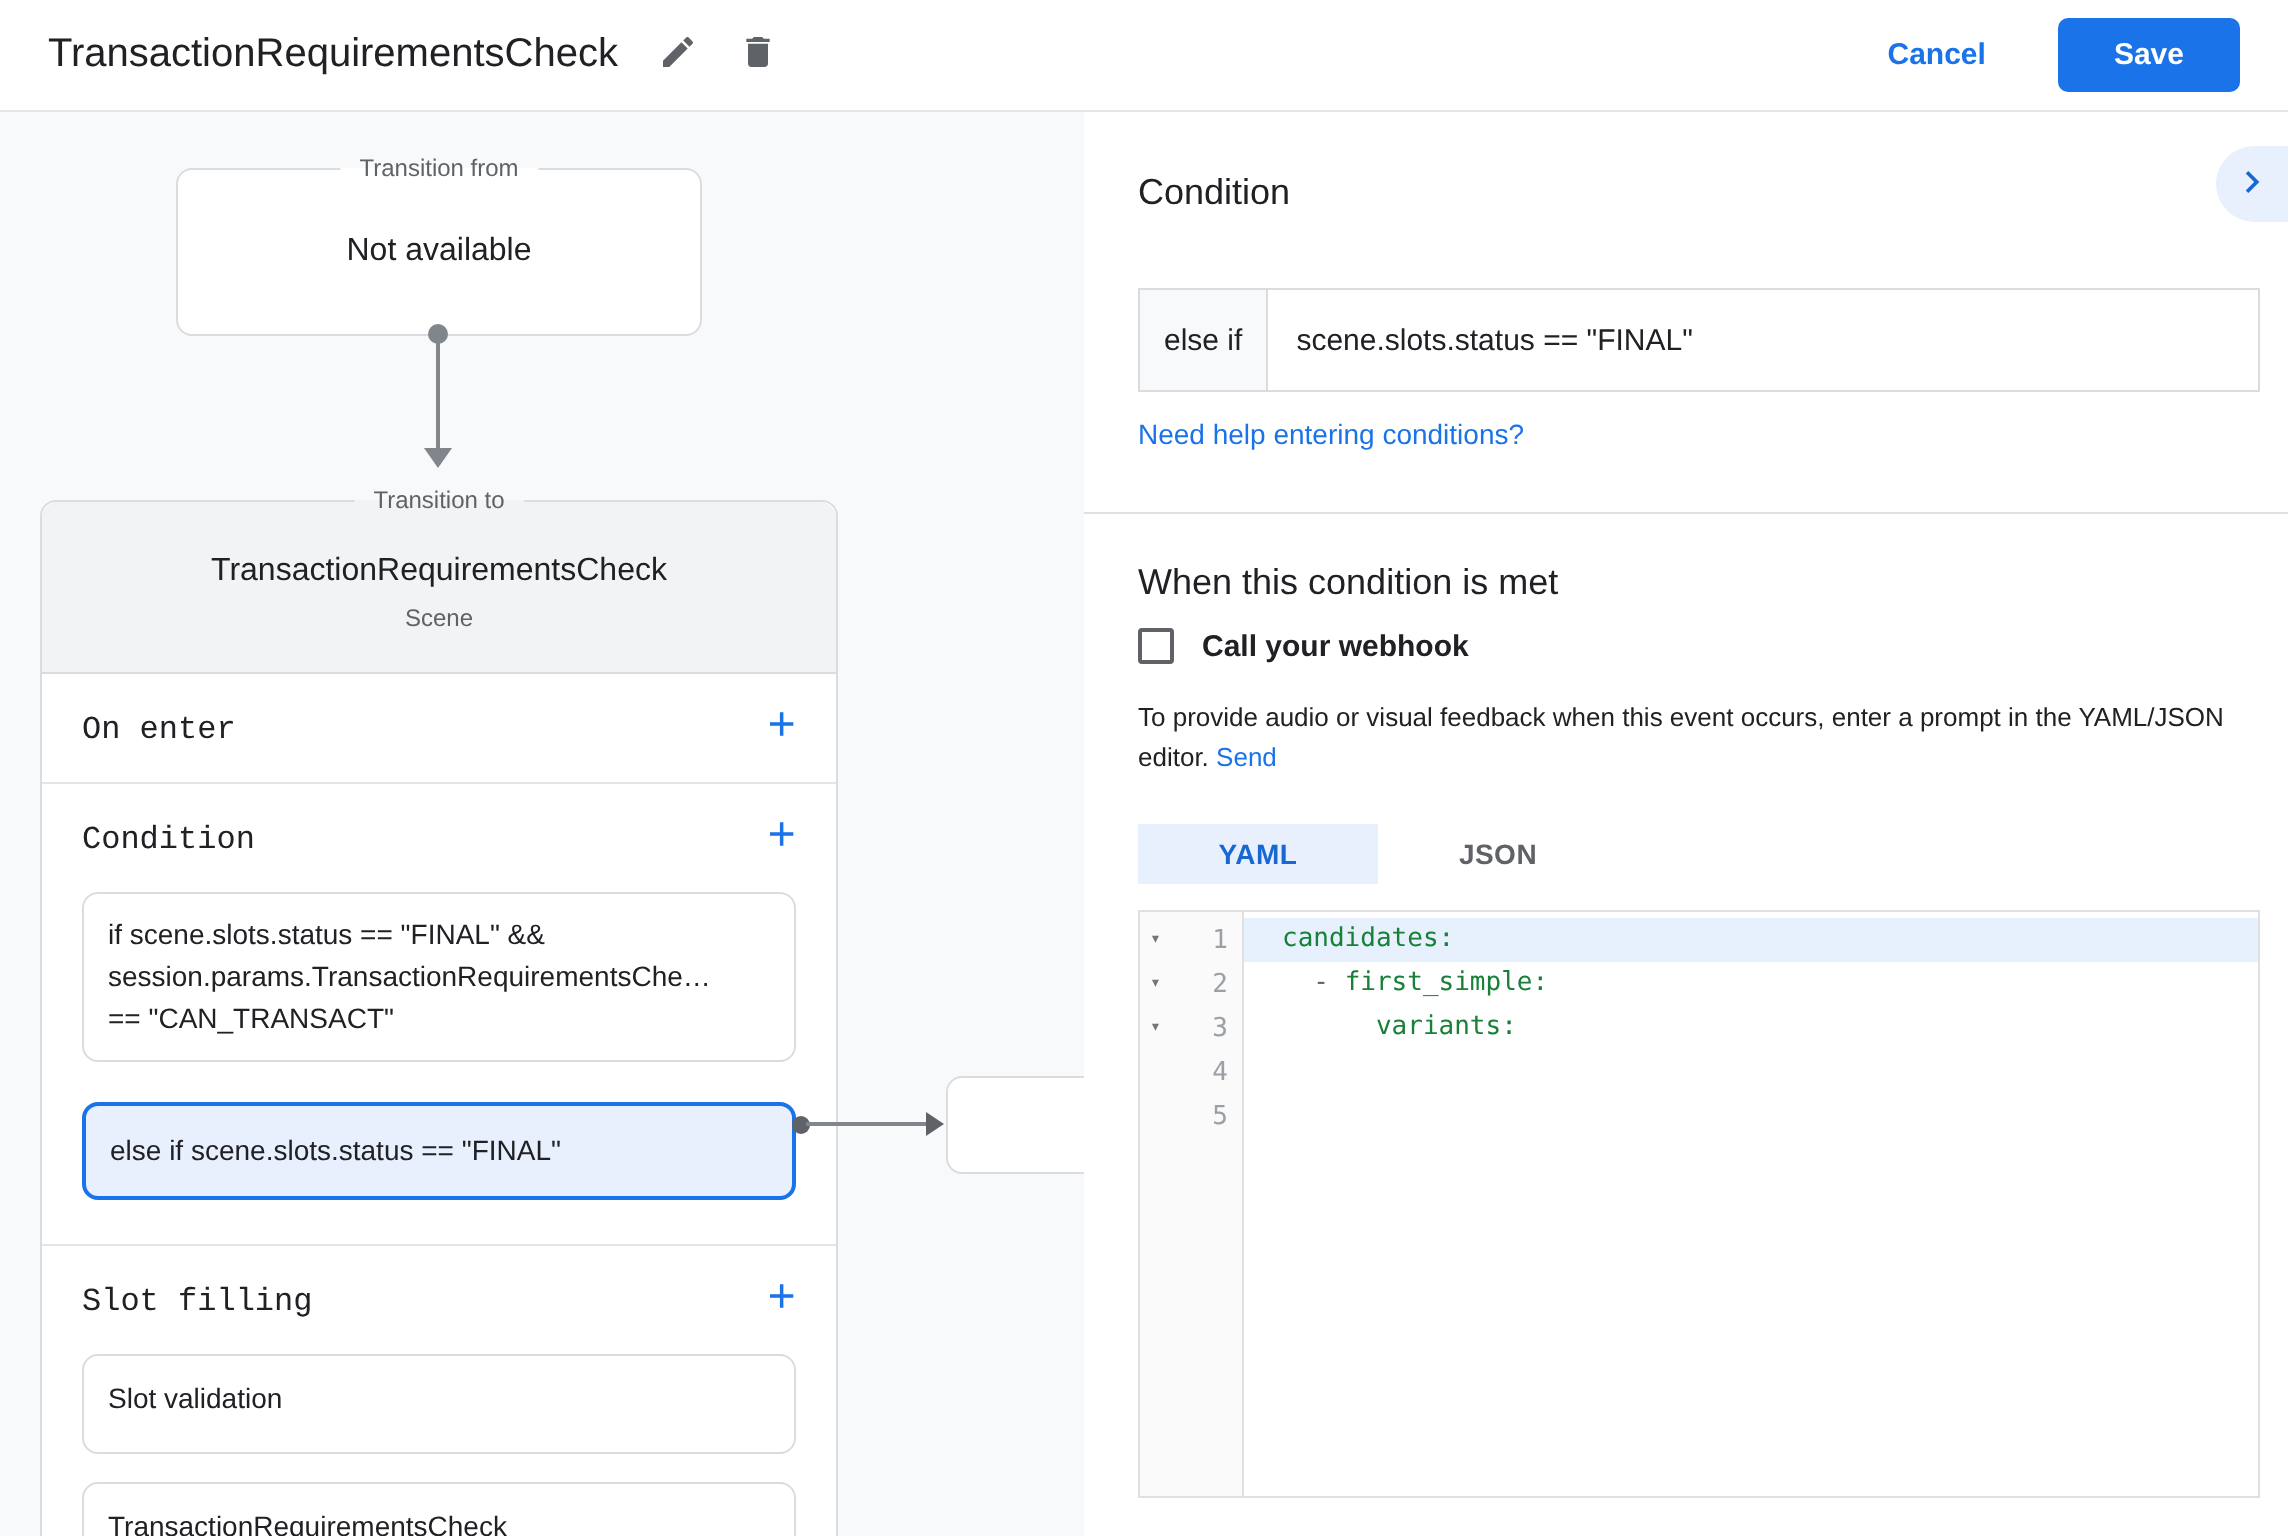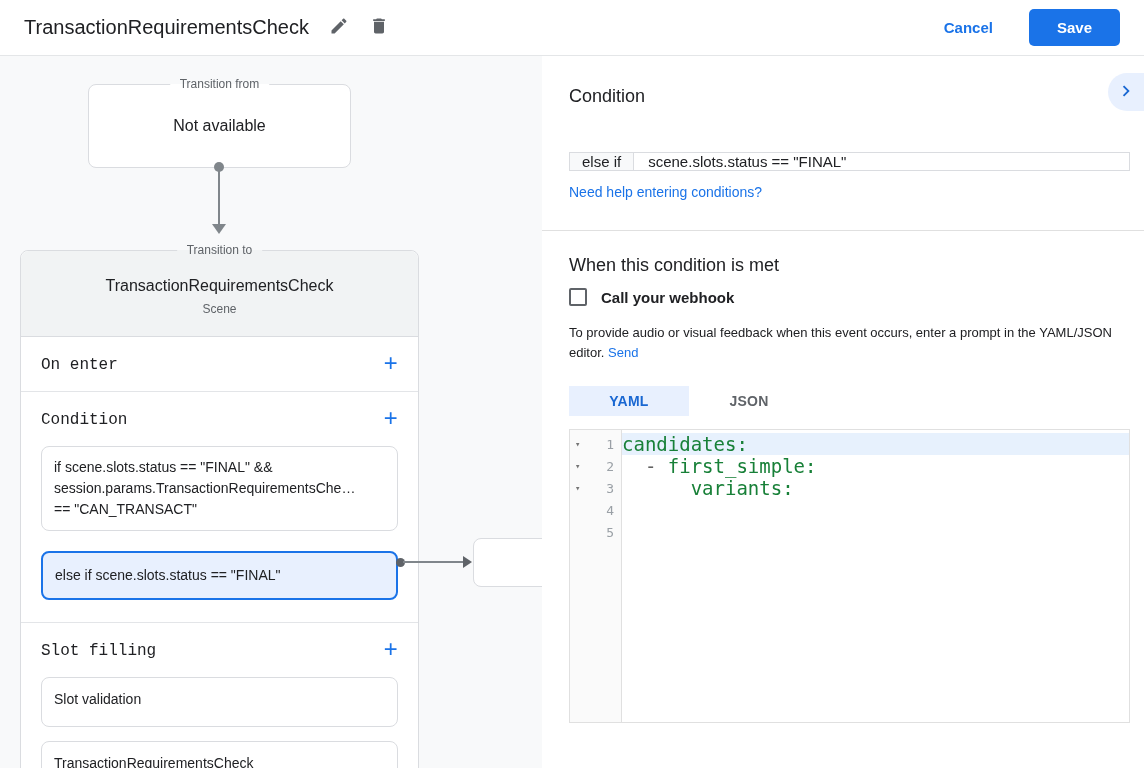--- a/index.html
+++ b/index.html
@@ -74,21 +74,21 @@
   .conn-target { position:absolute; left:473px; top:482px; width:92px; height:49px;
                  background:#fff; border:1px solid #dadce0; border-radius:8px; }
 
   
   .panel-condition-title { padding-top:30px; font-size:18px; font-weight:400; color:#202124; }
   .expand-btn { position:absolute; top:17px; right:0; width:36px; height:38px;
                 background:#e8f0fe; border:none; border-radius:19px 0 0 19px;
                 cursor:pointer; display:flex; align-items:center; justify-content:center; }
   .expand-btn svg { width:22px; height:22px; fill:#1967d2; }
 
-  .elseif-row { display:flex; margin-top:26px; height:38px;align-items:flex-end; }
+  .elseif-row { display:flex; margin-top:37px; height:52px; }
   .elseif-prefix { background:#f8f9fa; border:1px solid #dadce0; display:flex;
                    align-items:center; padding:0 12px; font-size:15px; color:#202124; }
   .elseif-input { flex:1; border:1px solid #dadce0; border-left:none; background:#fff;
                   padding:0 14px; font-size:15px; color:#202124; outline:none;
                   font-family:"Liberation Sans", sans-serif; }
   .help-link { display:inline-block; margin-top:13px; color:#1a73e8; font-size:14px;
                text-decoration:none; cursor:pointer;text-align:center; }
   .panel-divider { border:none; border-top:1px solid #e0e0e0; margin:29px -14px 0 -27px; }
 
   .when-title { margin-top:24px; font-size:18px; font-weight:400; color:#202124; }
@@ -110,21 +110,21 @@
 
   
   .editor { margin-top:13px; border:1px solid #e0e0e0; display:flex; height:294px;
             font-family:"DejaVu Sans Mono", monospace; }
   .gutter { width:52px; flex:none; background:#fafafa; border-right:1px solid #e0e0e0;
             padding-top:3px; }
   .gut-row { height:22px; display:flex; align-items:center; padding:0 7px 0 5px; }
   .fold { font-size:9px; color:#757575; cursor:pointer; line-height:1; }
   .lnum { margin-left:auto; font-size:13px; color:#9aa0a6; }
   .code { flex:1; padding-top:3px; overflow:hidden; background:#fff; }
-  .code-line { height:22px; line-height:22px; font-size:19px; padding-left:0;
+  .code-line { height:22px; line-height:22px; font-size:13px; padding-left:19px;
                white-space:pre; cursor:text; }
   .code-line.hl { background:#e7f1fd; }
   .tok-key { color:#188038; }
   .tok-dash { color:#616161; }
   .tok-plain { color:#202124; }
 </style>
 </head>
 <body>
 
 <div class="topbar">

